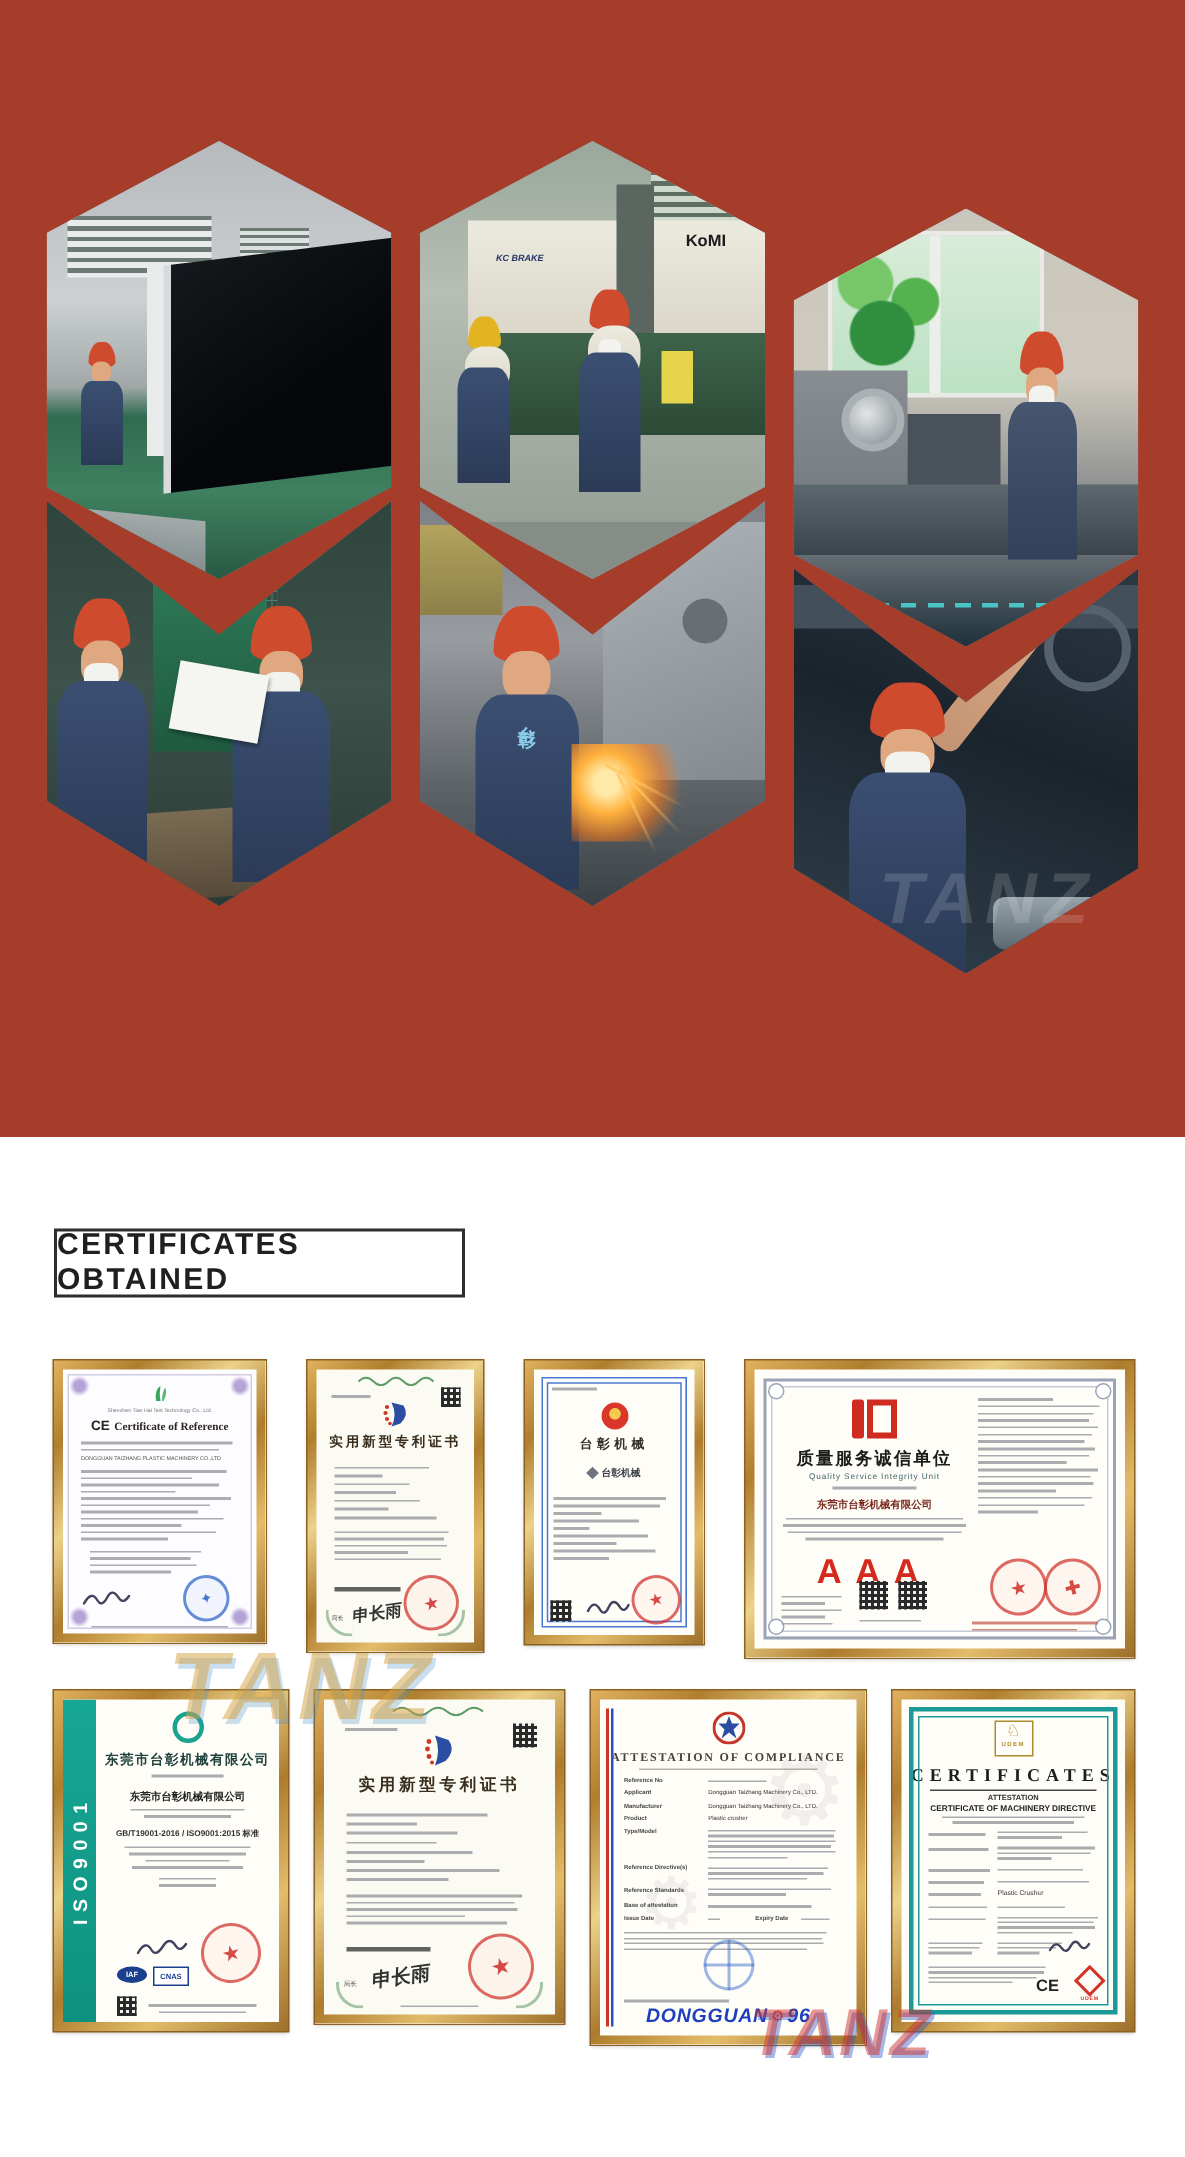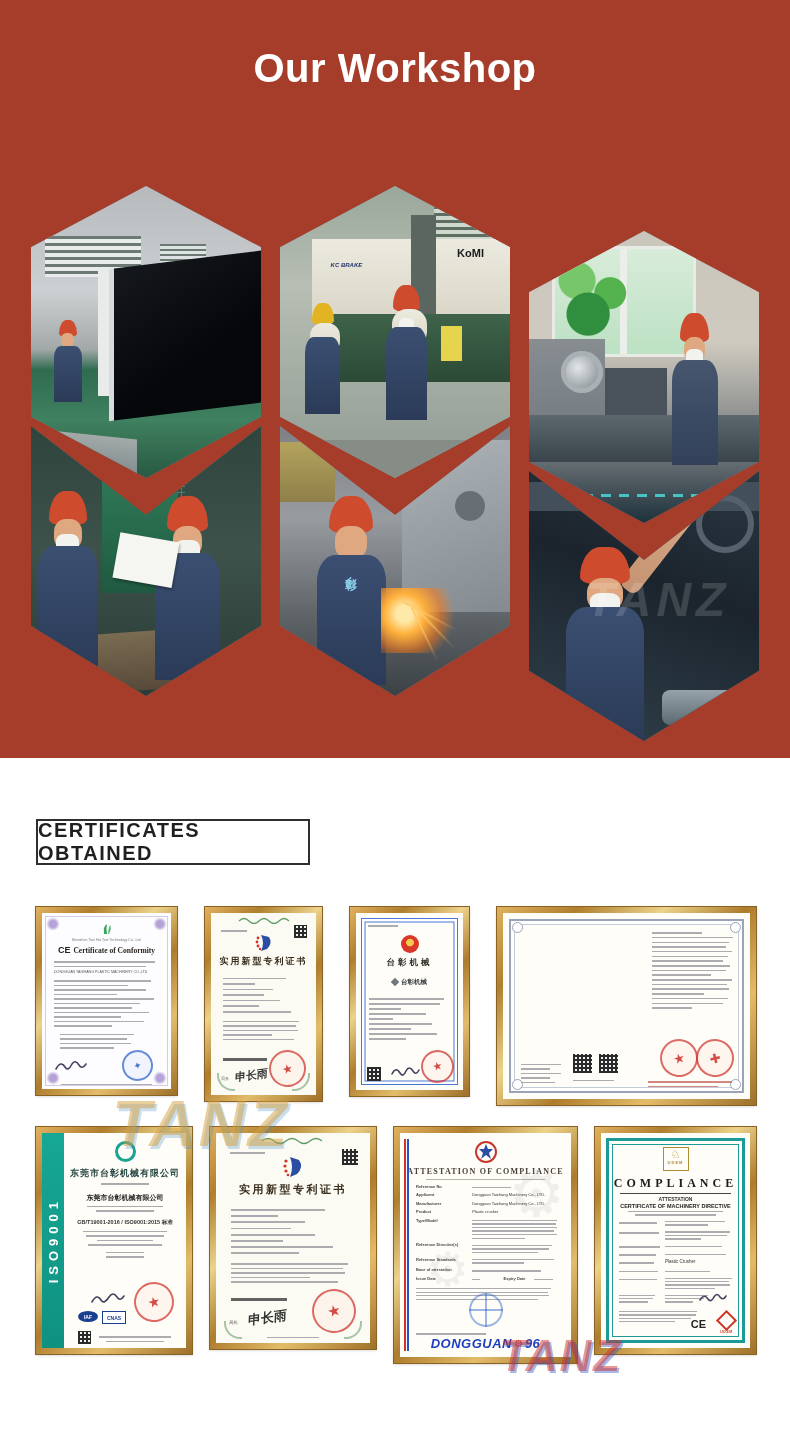--- a/index.html
+++ b/index.html
@@ -145,21 +145,20 @@
   .udemred .lbl{font-size:3.5px;font-weight:700;letter-spacing:.5px;margin-top:2px;}
   .hrowlab{width:30%;}
   
   .wm1{position:absolute;left:112px;top:268px;font-size:64px;font-weight:700;font-style:italic;letter-spacing:3px;color:rgba(214,160,62,.5);text-shadow:2px 3px 0 rgba(60,140,200,.28);z-index:8;}
   .wm2{position:absolute;left:500px;top:512px;font-size:44px;font-weight:700;font-style:italic;letter-spacing:2px;color:rgba(205,50,45,.5);text-shadow:2px 2px 0 rgba(45,85,200,.42);z-index:8;}
 </style>
 </head>
 <body>
 
 <div class="workshop">
-  <h1 class="ws-title">Our Workshop</h1>
 
   <div class="hex-grid">
 
     <div class="hex-col">
       <div class="hex top">
         <div class="ph s1">
           <div class="slats"></div>
           <div class="slats2"></div>
           <div class="post"></div>
           <div class="slab"></div>
@@ -286,21 +285,21 @@
         <span class="fl" style="right:4px;top:4px;"></span>
         <span class="fl" style="left:4px;bottom:4px;"></span>
         <span class="fl" style="right:4px;bottom:4px;"></span>
         <svg width="14" height="14" style="display:block;margin:9px auto 0;">
           <path d="M4 12 Q3 4 7 2 Q6 7 7 12 Z" fill="#3aa65c"></path>
             <path d="M9 12 Q12 6 10 3 Q8 7 8 12 Z" fill="#57b877"></path>
         </svg>
         <div style="font-size:3.5px;color:#777;text-align:center;margin-top:2px;">Shenzhen Tian Hai Test Technology Co., Ltd.</div>
         <div style="display:flex;align-items:baseline;justify-content:center;gap:3px;margin-top:3px;">
           <span style="font-size:9px;font-weight:700;color:#222;">CE</span>
-          <span class="ctitle" style="font-size:7.5px;">Certificate of Conformity</span>
+          <span class="ctitle" style="font-size:7.5px;">Certificate of Reference</span>
         </div>
         <div class="tls" style="padding:3px 12px 0;">
             <i style="width: 96%; height: 1.5px; margin-top: 3px;"></i>
             <i style="width: 88%; height: 1.5px; margin-top: 3px;"></i>
           </div>
         <div style="font-size:3.6px;color:#555;padding:3px 12px 0;line-height:1.4;">DONGGUAN TAIZHANG PLASTIC MACHINERY CO.,LTD</div>
         <div class="tls" style="padding:2px 12px 0;">
             <i style="width: 92%; height: 1.5px; margin-top: 3px;"></i>
             <i style="width: 70%; height: 1.5px; margin-top: 3px;"></i>
             <i style="width: 88%; height: 1.5px; margin-top: 3px;"></i>
@@ -400,20 +399,39 @@
         <div class="stamp" style="width:29px;height:29px;right:9px;bottom:7px;font-size:11px;">★</div>
       </div>
     </div>
 
     <div class="cert" style="width:259px;height:198px;">
       <div class="paper paperD">
         <span class="ringD" style="left:9px;top:9px;"></span>
         <span class="ringD" style="right:9px;top:9px;"></span>
         <span class="ringD" style="left:9px;bottom:9px;"></span>
         <span class="ringD" style="right:9px;bottom:9px;"></span>
+        <div style="position:absolute;left:16px;top:10px;width:128px;">
+          <div class="sealD">
+              <span class="b1"></span>
+              <span class="b2"></span>
+            </div>
+          <div style="font-size:11.5px;font-weight:700;color:#1c1c1c;letter-spacing:1.5px;text-align:center;margin-top:6px;">质量服务诚信单位</div>
+          <div style="font-size:5.5px;color:#41666a;letter-spacing:.6px;text-align:center;margin-top:2px;">Quality Service Integrity Unit</div>
+          <div class="tls c" style="margin-top:3px;">
+              <i style="width: 44%; height: 1.5px; margin-top: 3px;"></i>
+            </div>
+          <div style="font-size:7px;font-weight:700;color:#7a2a1e;text-align:center;margin-top:5px;">东莞市台彰机械有限公司</div>
+          <div class="tls c" style="margin-top:4px;">
+              <i style="width: 92%; height: 1.5px; margin-top: 3px;"></i>
+              <i style="width: 96%; height: 1.5px; margin-top: 3px;"></i>
+              <i style="width: 90%; height: 1.5px; margin-top: 3px;"></i>
+              <i style="width: 72%; height: 1.5px; margin-top: 3px;"></i>
+            </div>
+          <div style="font-size:23px;font-weight:700;color:#d42a1e;letter-spacing:9px;text-align:center;margin-top:7px;">AAA</div>
+        </div>
         <div class="tls" style="position:absolute;left:18px;bottom:16px;width:42px;">
             <i style="width: 95%; height: 1.5px; margin-top: 3px;"></i>
             <i style="width: 70%; height: 1.5px; margin-top: 3px;"></i>
             <i style="width: 95%; height: 1.5px; margin-top: 3px;"></i>
             <i style="width: 70%; height: 1.5px; margin-top: 3px;"></i>
             <i style="width: 80%; height: 1.5px; margin-top: 3px;"></i>
           </div>
         <div class="qr" style="position:absolute;left:70px;bottom:26px;width:19px;height:19px;"></div>
         <div class="qr" style="position:absolute;left:96px;bottom:26px;width:19px;height:19px;"></div>
         <div class="tls" style="position:absolute;left:70px;bottom:18px;width:45px;">
@@ -630,21 +648,21 @@
         </div>
       </div>
     </div>
 
     <div class="cert" style="width:161px;height:227px;">
       <div class="paper paperH">
         <div class="udemtop">
           <div class="horse">♘</div>
           <div class="lbl">UDEM</div>
         </div>
-        <div class="ctitle" style="font-size:12px;letter-spacing:4px;color:#1d1d1d;margin-top:5px;">COMPLIANCE</div>
+        <div class="ctitle" style="font-size:12px;letter-spacing:4px;color:#1d1d1d;margin-top:5px;">CERTIFICATES</div>
         <div style="width:74%;height:1px;background:#444;margin:2px auto;"></div>
         <div style="font-size:5px;font-weight:700;text-align:center;color:#333;">ATTESTATION</div>
         <div style="font-size:5.5px;font-weight:700;text-align:center;color:#222;margin-top:1px;">CERTIFICATE OF MACHINERY DIRECTIVE</div>
         <div class="tls c" style="margin-top:2px;padding:0 20px;">
             <i style="width: 88%; height: 1.3px; margin-top: 2px;"></i>
             <i style="width: 74%; height: 1.3px; margin-top: 2px;"></i>
           </div>
 
         <div class="frow" style="padding:0 14px 0 18px;">
             <span class="lab hrowlab"><span class="tls"><i style="width: 90%; height: 1.5px; margin-top: 3px;"></i></span></span>

